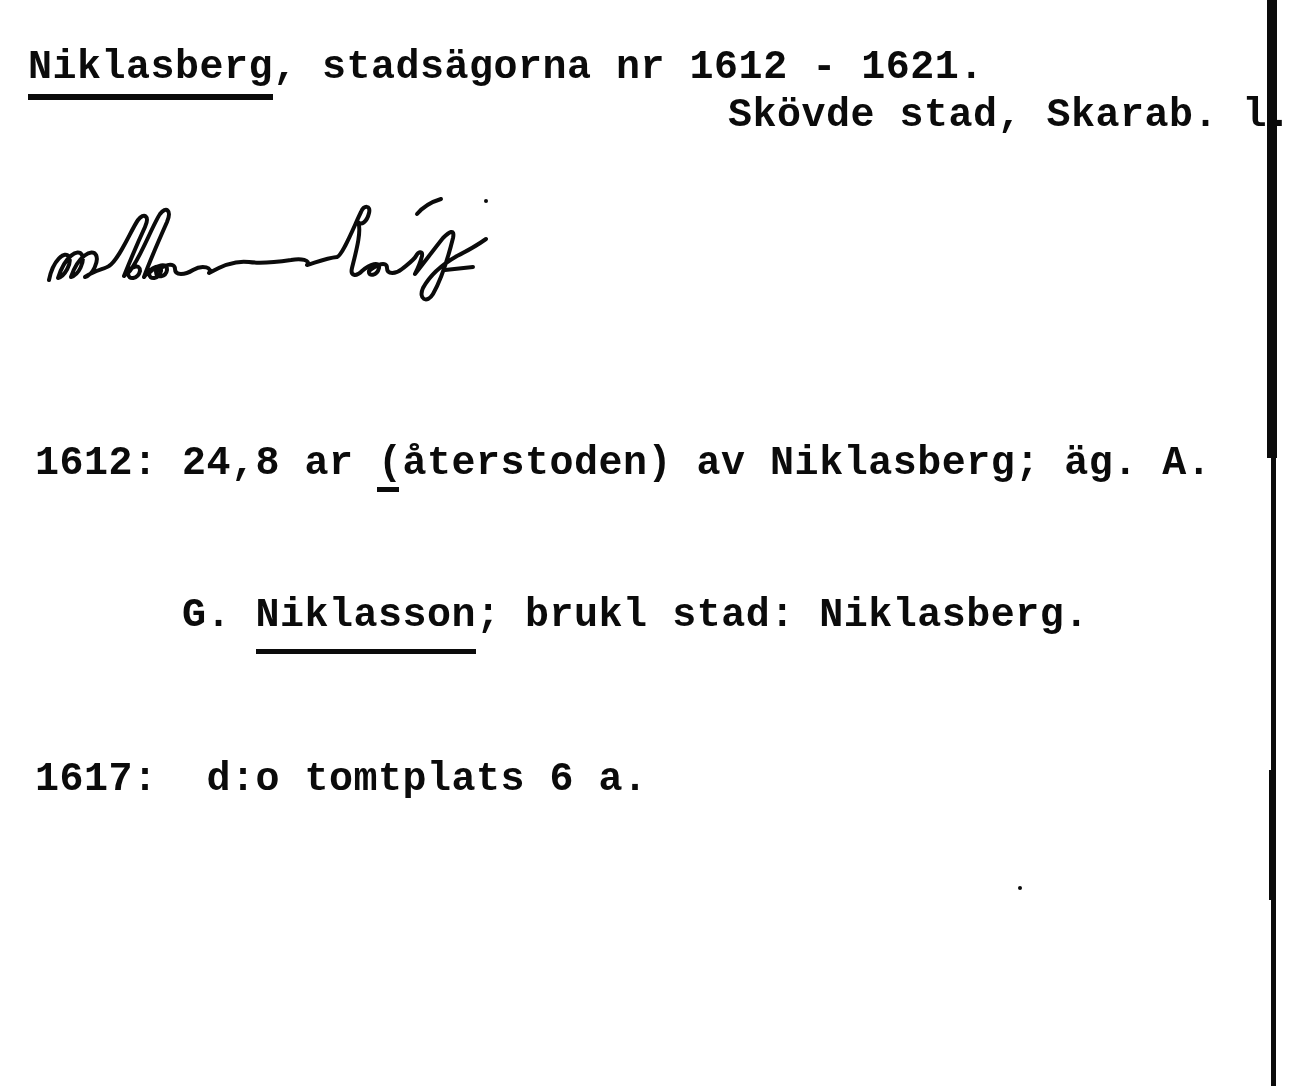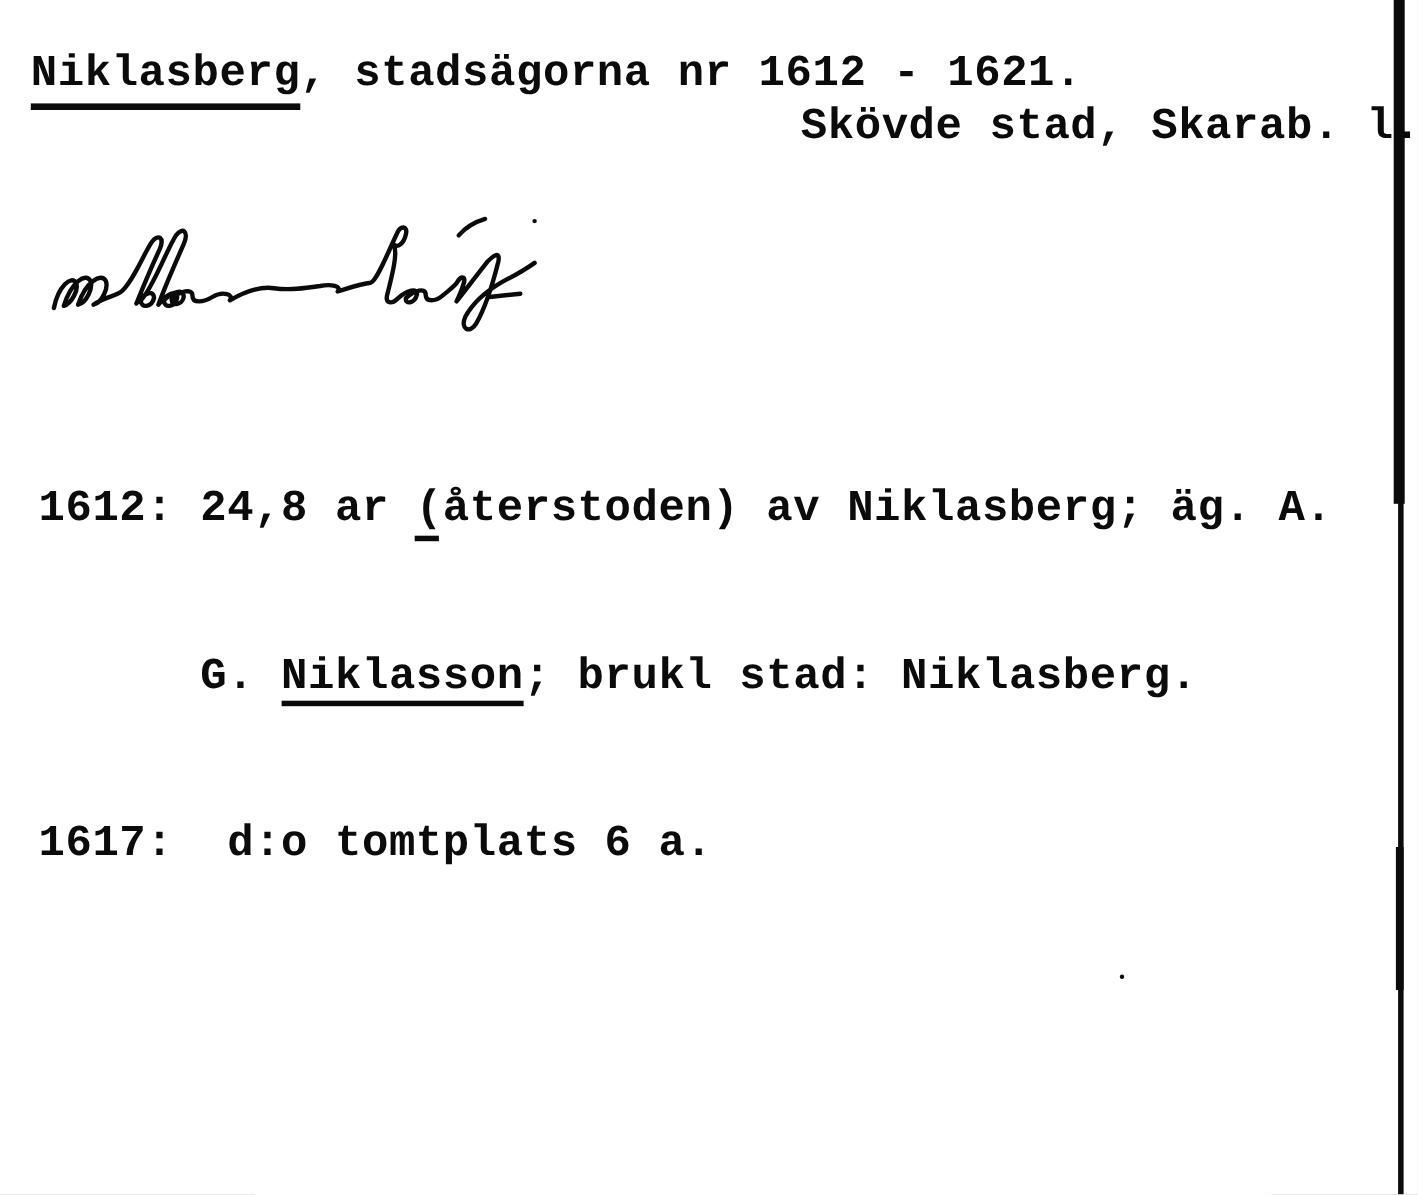--- a/index.html
+++ b/index.html
@@ -43,21 +43,21 @@
     stroke-width: 4;
     stroke-linecap: round;
     stroke-linejoin: round;
   }
   .handwriting-svg .dot { fill: var(--ink); stroke: none; }
   .entries { left: 35px; top: 338px; line-height: 50.5px; }
   .entry-underline {
     display: inline-block;
     border-bottom: 5px solid var(--ink);
     line-height: 1;
-    padding-bottom: 1px;
+    padding-bottom: 13px;
   }
   .signature { left: 772px; top: 1002px; line-height: 1.2; }
   .edge-line {
     left: 1271px; top: 0; width: 5px; height: 1086px;
     background: var(--ink);
   }
   .edge-line-thick-top {
     left: 1267px; top: 0; width: 10px; height: 458px;
     background: var(--ink);
   }

